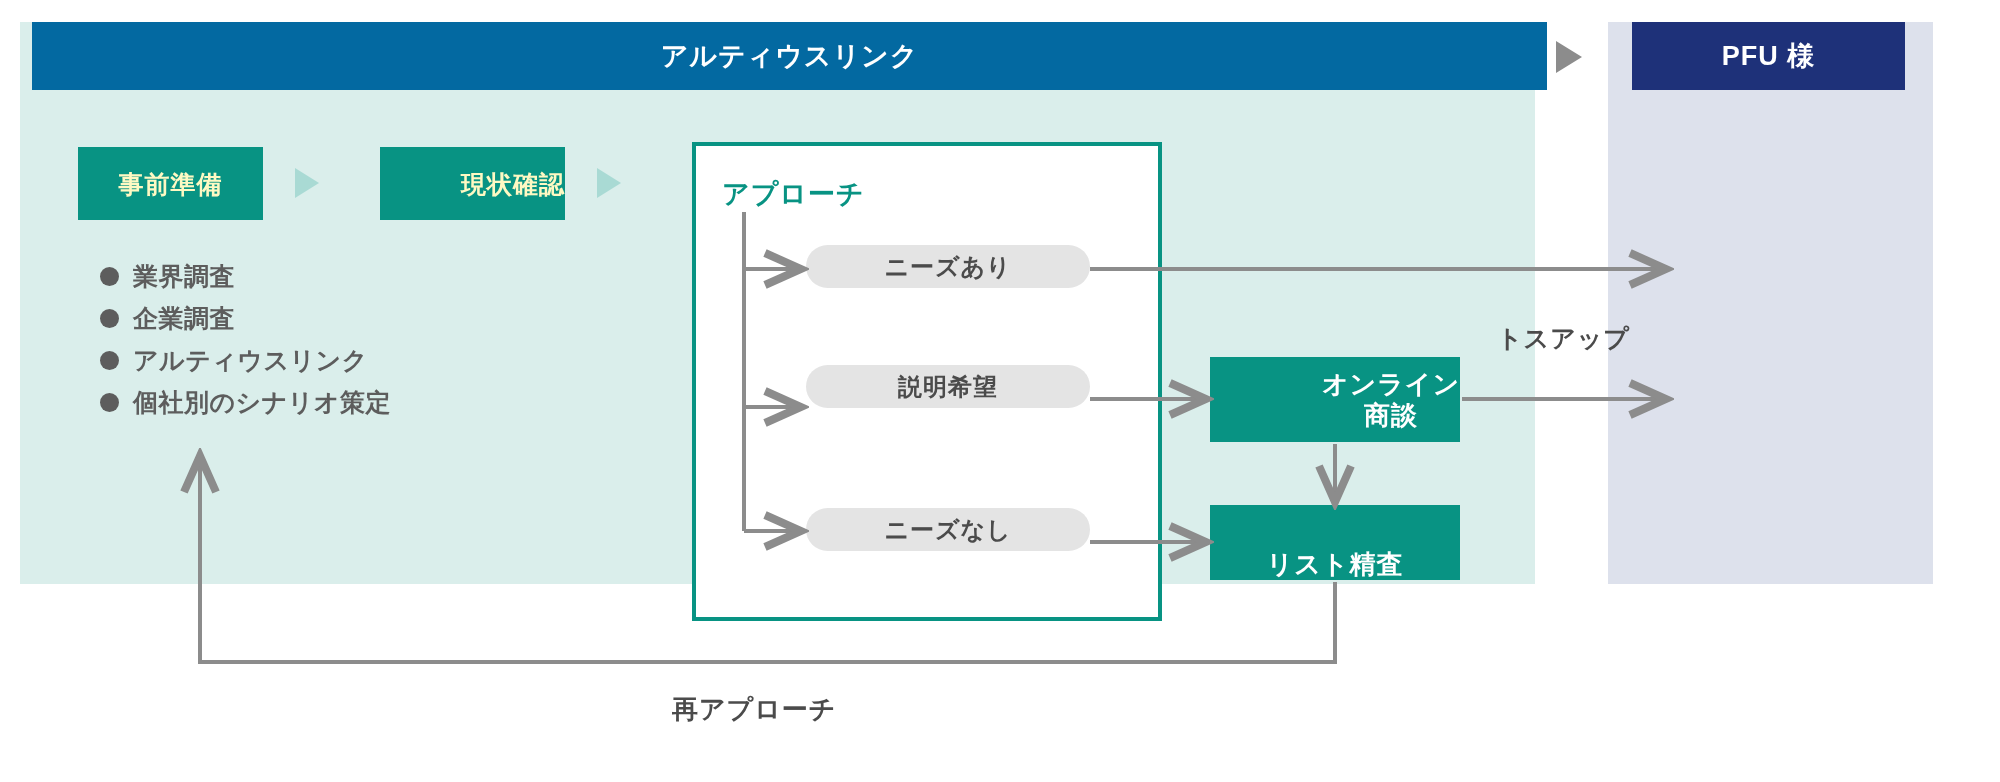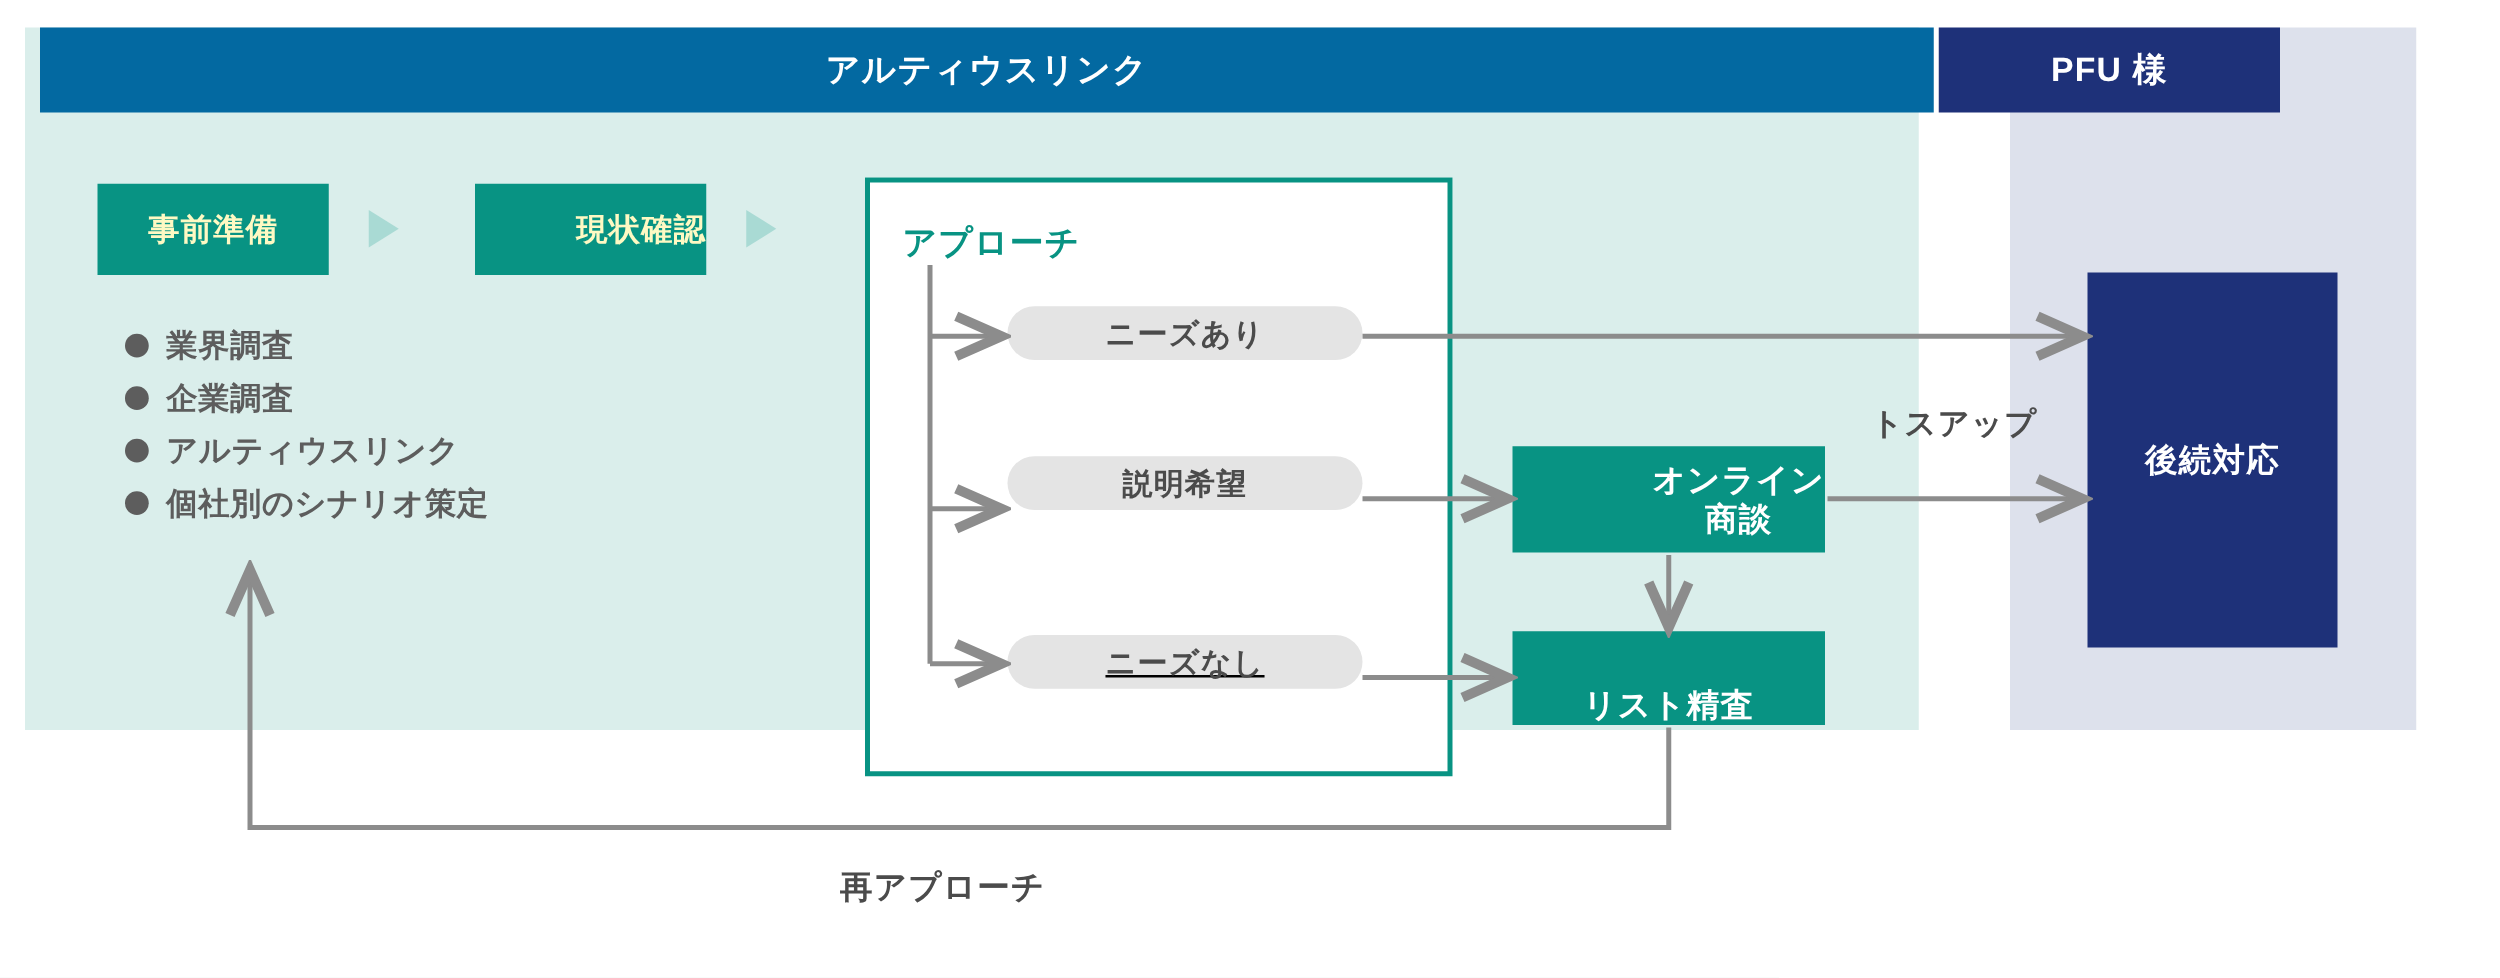--- a/index.html
+++ b/index.html
@@ -6,21 +6,21 @@
   body{font-family:"Liberation Sans","DejaVu Sans",sans-serif;}
   #stage{position:relative;width:2000px;height:782px;background:#ffffff;overflow:hidden;}
 
   
   .panel-left{position:absolute;left:20px;top:22px;width:1515px;height:562px;background:#daeeeb;}
   .panel-left-header{position:absolute;left:32px;top:22px;width:1515px;height:68px;background:#0369a1;
         display:flex;align-items:center;justify-content:center;}
   .panel-left-header span{color:#ffffff;font-size:27px;font-weight:bold;letter-spacing:1px;}
 
   .panel-right{position:absolute;left:1608px;top:22px;width:325px;height:562px;background:#dde1ec;}
-  .panel-right-header{position:absolute;left:1551px;top:22px;width:273px;height:68px;background:#1e3179;
+  .panel-right-header{position:absolute;left:1632px;top:22px;width:273px;height:68px;background:#1e3179;
         display:flex;align-items:center;justify-content:center;}
   .panel-right-header span{color:#ffffff;font-size:27px;font-weight:bold;letter-spacing:1px;}
 
   
   .tri-top{position:absolute;left:1556px;top:41px;width:0;height:0;
        border-left:26px solid #8c8c8c;border-top:16px solid transparent;border-bottom:16px solid transparent;}
 
   
   .step{position:absolute;background:#089383;display:flex;align-items:center;justify-content:center;}
   .step span{color:#fef9c3;font-weight:bold;font-size:25px;letter-spacing:1px;text-align:center;line-height:1.2;}
@@ -43,21 +43,21 @@
   #approach-box{position:absolute;left:692px;top:142px;width:470px;height:479px;background:#ffffff;
       border:4px solid #089383;box-sizing:border-box;}
   #approach-label{position:absolute;left:722px;top:176px;color:#089383;font-size:27px;font-weight:bold;letter-spacing:1px;}
 
   
   .pill{position:absolute;width:284px;height:43px;border-radius:24px;background:#e4e4e4;
      display:flex;align-items:center;justify-content:center;}
   .pill span{color:#4b4b4b;font-size:24px;font-weight:bold;letter-spacing:1px;}
   #pill-needs-yes{left:806px;top:245px;}
   #pill-want-info{left:806px;top:365px;}
-  #pill-needs-no{left:806px;top:508px;text-decoration:underline;}
+  #pill-needs-no{left:806px;top:508px;}
 
   
   #box-online{left:1210px;top:357px;width:250px;height:85px;position:absolute;background:#089383;
       display:flex;align-items:center;justify-content:flex-end;}
   #box-list{left:1210px;top:505px;width:250px;height:75px;position:absolute;background:#089383;
       display:flex;align-items:flex-end;justify-content:center;}
   #box-online span,#box-list span{color:#fff;font-weight:bold;font-size:26px;line-height:1.18;text-align:center;letter-spacing:1px;}
 
   
   #box-followup{position:absolute;left:1670px;top:218px;width:200px;height:300px;background:#1e3179;
@@ -129,23 +129,20 @@
     <span>ニーズなし</span>
   </div>
 
   <div id="box-online">
     <span><span>オンライン</span><br><span>商談</span></span>
   </div>
   <div id="box-list">
     <span>リスト精査</span>
   </div>
 
-  <div id="box-followup">
-    <span>後続対応</span>
-  </div>
 
   <div id="label-tossup">トスアップ</div>
   <div id="label-reapproach">再アプローチ</div>
 
   <svg id="wires">
     <defs>
       <marker id="ah" markerWidth="12" markerHeight="12" refX="9" refY="5" orient="auto">
         <path d="M1,1 L10,5 L1,9" fill="none" stroke="#8c8c8c" stroke-width="2"></path>
       </marker>
     </defs>

